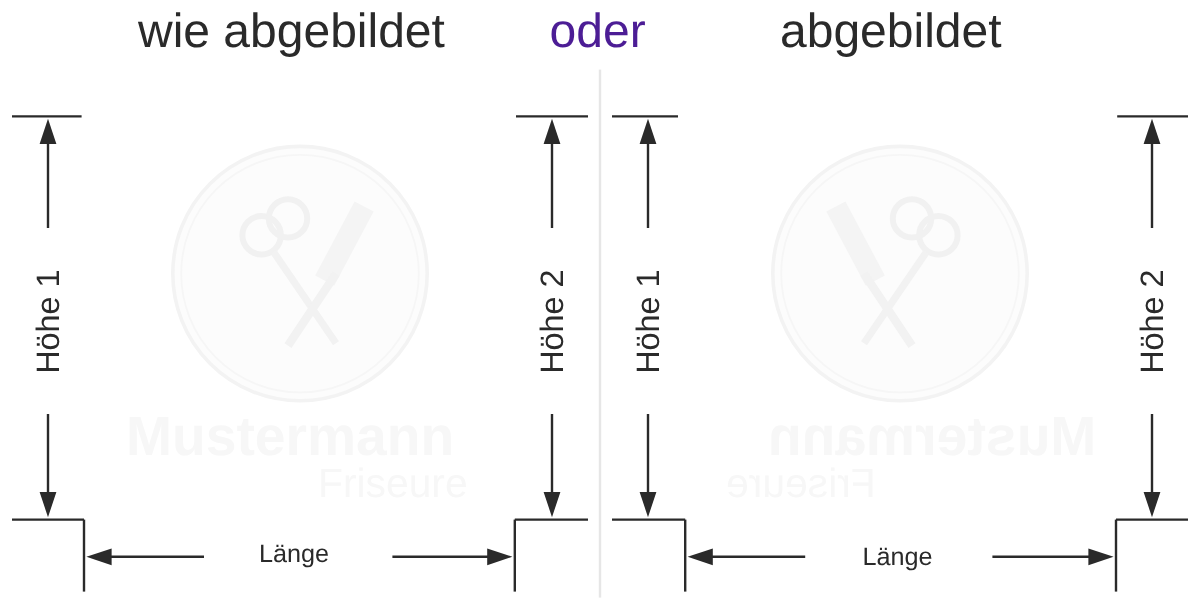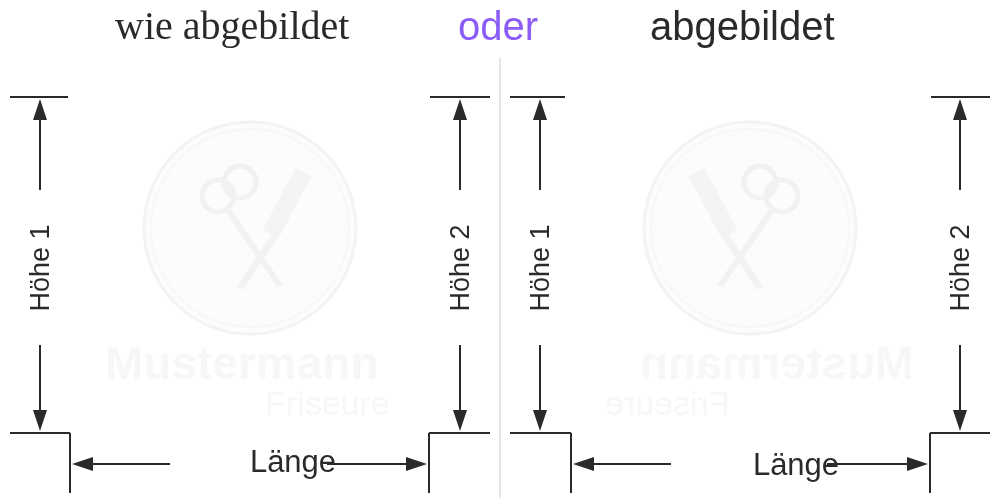--- a/index.html
+++ b/index.html
@@ -1,31 +1,31 @@
 <!DOCTYPE html>
 <html><head>
 <meta charset="utf-8">
 <style>
   html, body { margin: 0; padding: 0; background: #ffffff; }
   body { width: 1000px; height: 500px; position: relative; overflow: hidden;
          font-family: "Liberation Sans", sans-serif; color: #2a2a2a; }
   .title { position: absolute; top: 2px; font-size: 40px; line-height: 48px; white-space: nowrap; }
-  .title.red { color: #8b5cf6; }
+  .title.red { color: #4c1d95; }
   .divider { position: absolute; left: 499px; top: 58px; width: 2px; height: 440px; background: #e6e6e6; }
   .vlabel { position: absolute; font-size: 27px; line-height: 30px; white-space: nowrap;
             transform: translate(-50%, -50%) rotate(-90deg); transform-origin: center; }
-  .hlabel { position: absolute; font-size: 31px; line-height: 30px; white-space: nowrap; transform: translateX(-50%); margin-left: 48px; }
+  .hlabel { position: absolute; font-size: 21px; line-height: 30px; white-space: nowrap; transform: translateX(-50%); }
   svg.lines { position: absolute; left: 0; top: 0; }
   .logo { position: absolute; }
   .logo-text { position: absolute; white-space: nowrap; color: #f7f7f7; }
 </style>
 </head>
 <body>
 
-<div class="title" style="left:115px;font-family:Liberation Serif, serif;">wie abgebildet</div>
+<div class="title" style="left:115px;">wie abgebildet</div>
 <div class="title red" style="left:458px;">oder</div>
 <div class="title" style="left:650px;">abgebildet</div>
 
 <div class="divider"></div>
 
 <div class="logo" style="left:140px;top:118px;width:220px;height:220px;">
   <svg width="220" height="220" viewBox="0 0 220 220">
     <circle cx="110" cy="110" r="106" fill="#fcfcfc" stroke="#f3f3f3" stroke-width="3"></circle>
     <circle cx="110" cy="110" r="99" fill="none" stroke="#f6f6f6" stroke-width="1.5"></circle>
     <circle cx="78" cy="78" r="16" fill="none" stroke="#f1f1f1" stroke-width="5"></circle>

